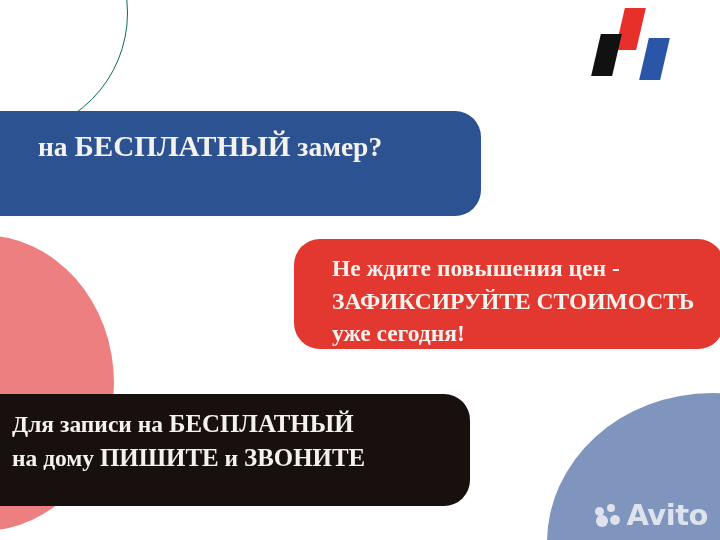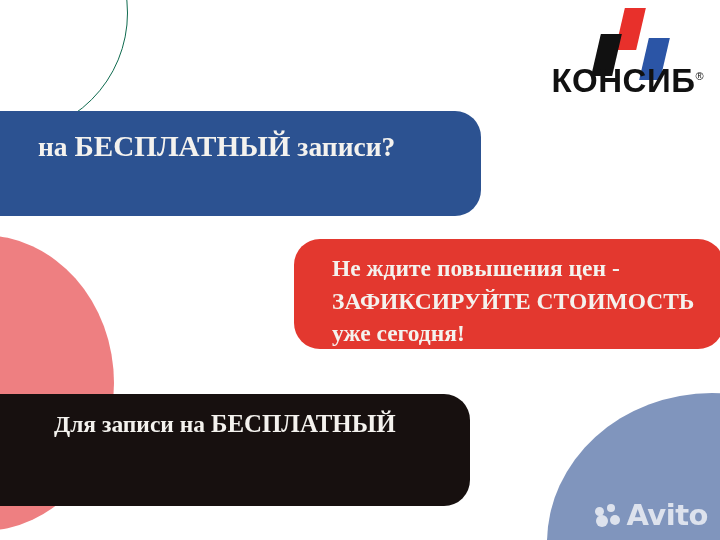--- a/index.html
+++ b/index.html
@@ -139,21 +139,21 @@
   .msg-black {
     left: -30px;
     top: 394px;
     width: 500px;
     height: 112px;
     background: #17100F;
     border-radius: 26px;
     padding: 12px 0 0 42px;
     font-size: 23.5px;
   }
-  .msg-black .msg-line { margin-top: 2px; margin-left: 42px; }
+  .msg-black .msg-line { margin-top: 2px; }
 
   .big { font-size: 1.06em; }
 
   
   .avito {
     position: absolute;
     right: 12px;
     bottom: 10px;
     display: flex;
     align-items: center;
@@ -193,35 +193,35 @@
   <div class="deco-circle-green"></div>
   <div class="deco-circle-coral"></div>
   <div class="deco-circle-blue"></div>
 
   <div class="logo">
     <div class="logo-marks">
       <span class="mark mark-red"></span>
       <span class="mark mark-black"></span>
       <span class="mark mark-blue"></span>
     </div>
-    <div class="logo-wordmark"><span>КОНСИБ</span><span class="logo-reg">®</span></div>
   </div>
 
   <div class="msg msg-blue">
-    <span class="msg-line l2"><span>на </span><span class="big">БЕСПЛАТНЫЙ</span><span> записи?</span></span>
+    <span class="msg-line l2"><span>на </span><span class="big">БЕСПЛАТНЫЙ</span><span> замер?</span></span>
   </div>
 
   <div class="msg msg-red">
     <span class="msg-line">Не ждите повышения цен -</span>
     <span class="msg-line">ЗАФИКСИРУЙТЕ СТОИМОСТЬ</span>
     <span class="msg-line">уже сегодня!</span>
   </div>
 
   <div class="msg msg-black">
     <span class="msg-line"><span>Для записи на </span><span class="big">БЕСПЛАТНЫЙ</span></span>
+    <span class="msg-line"><span>на дому </span><span class="big">ПИШИТЕ</span><span> и </span><span class="big">ЗВОНИТЕ</span></span>
   </div>
 
   <div class="avito">
     <span class="avito-dots">
       <i class="d1"></i>
         <i class="d2"></i>
         <i class="d3"></i>
         <i class="d4"></i>
     </span>
     <span class="avito-text">Avito</span>

